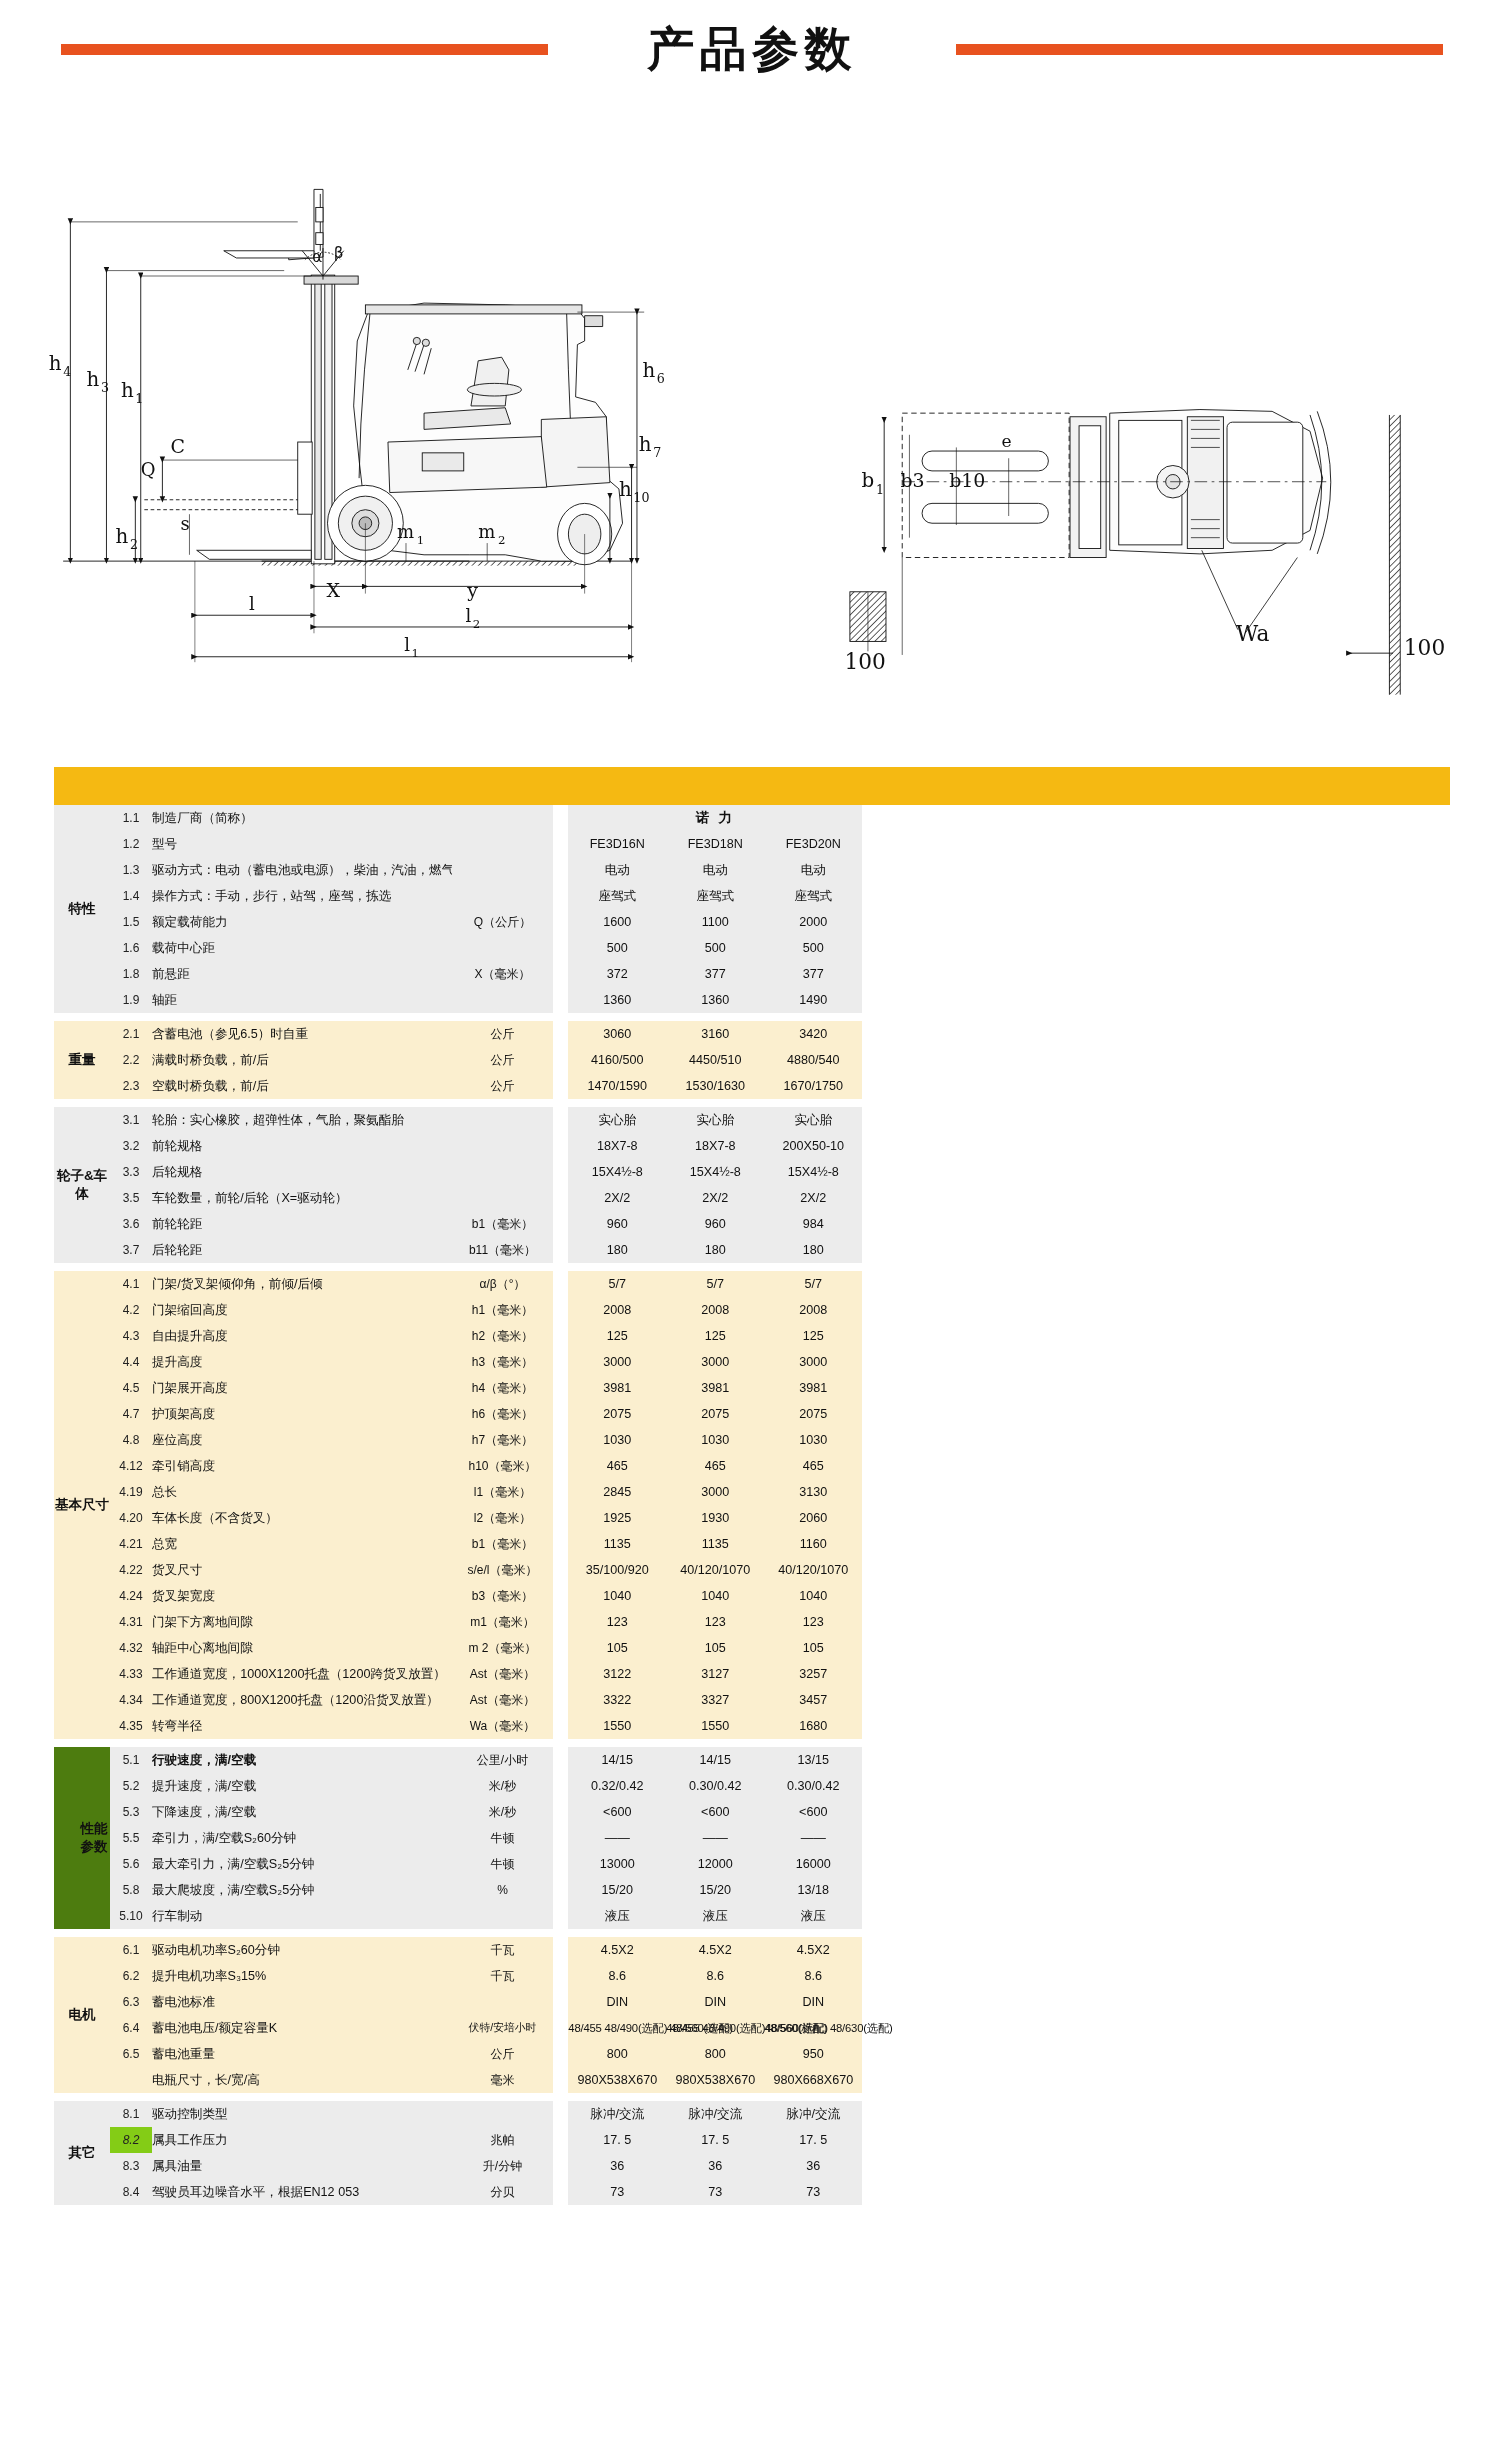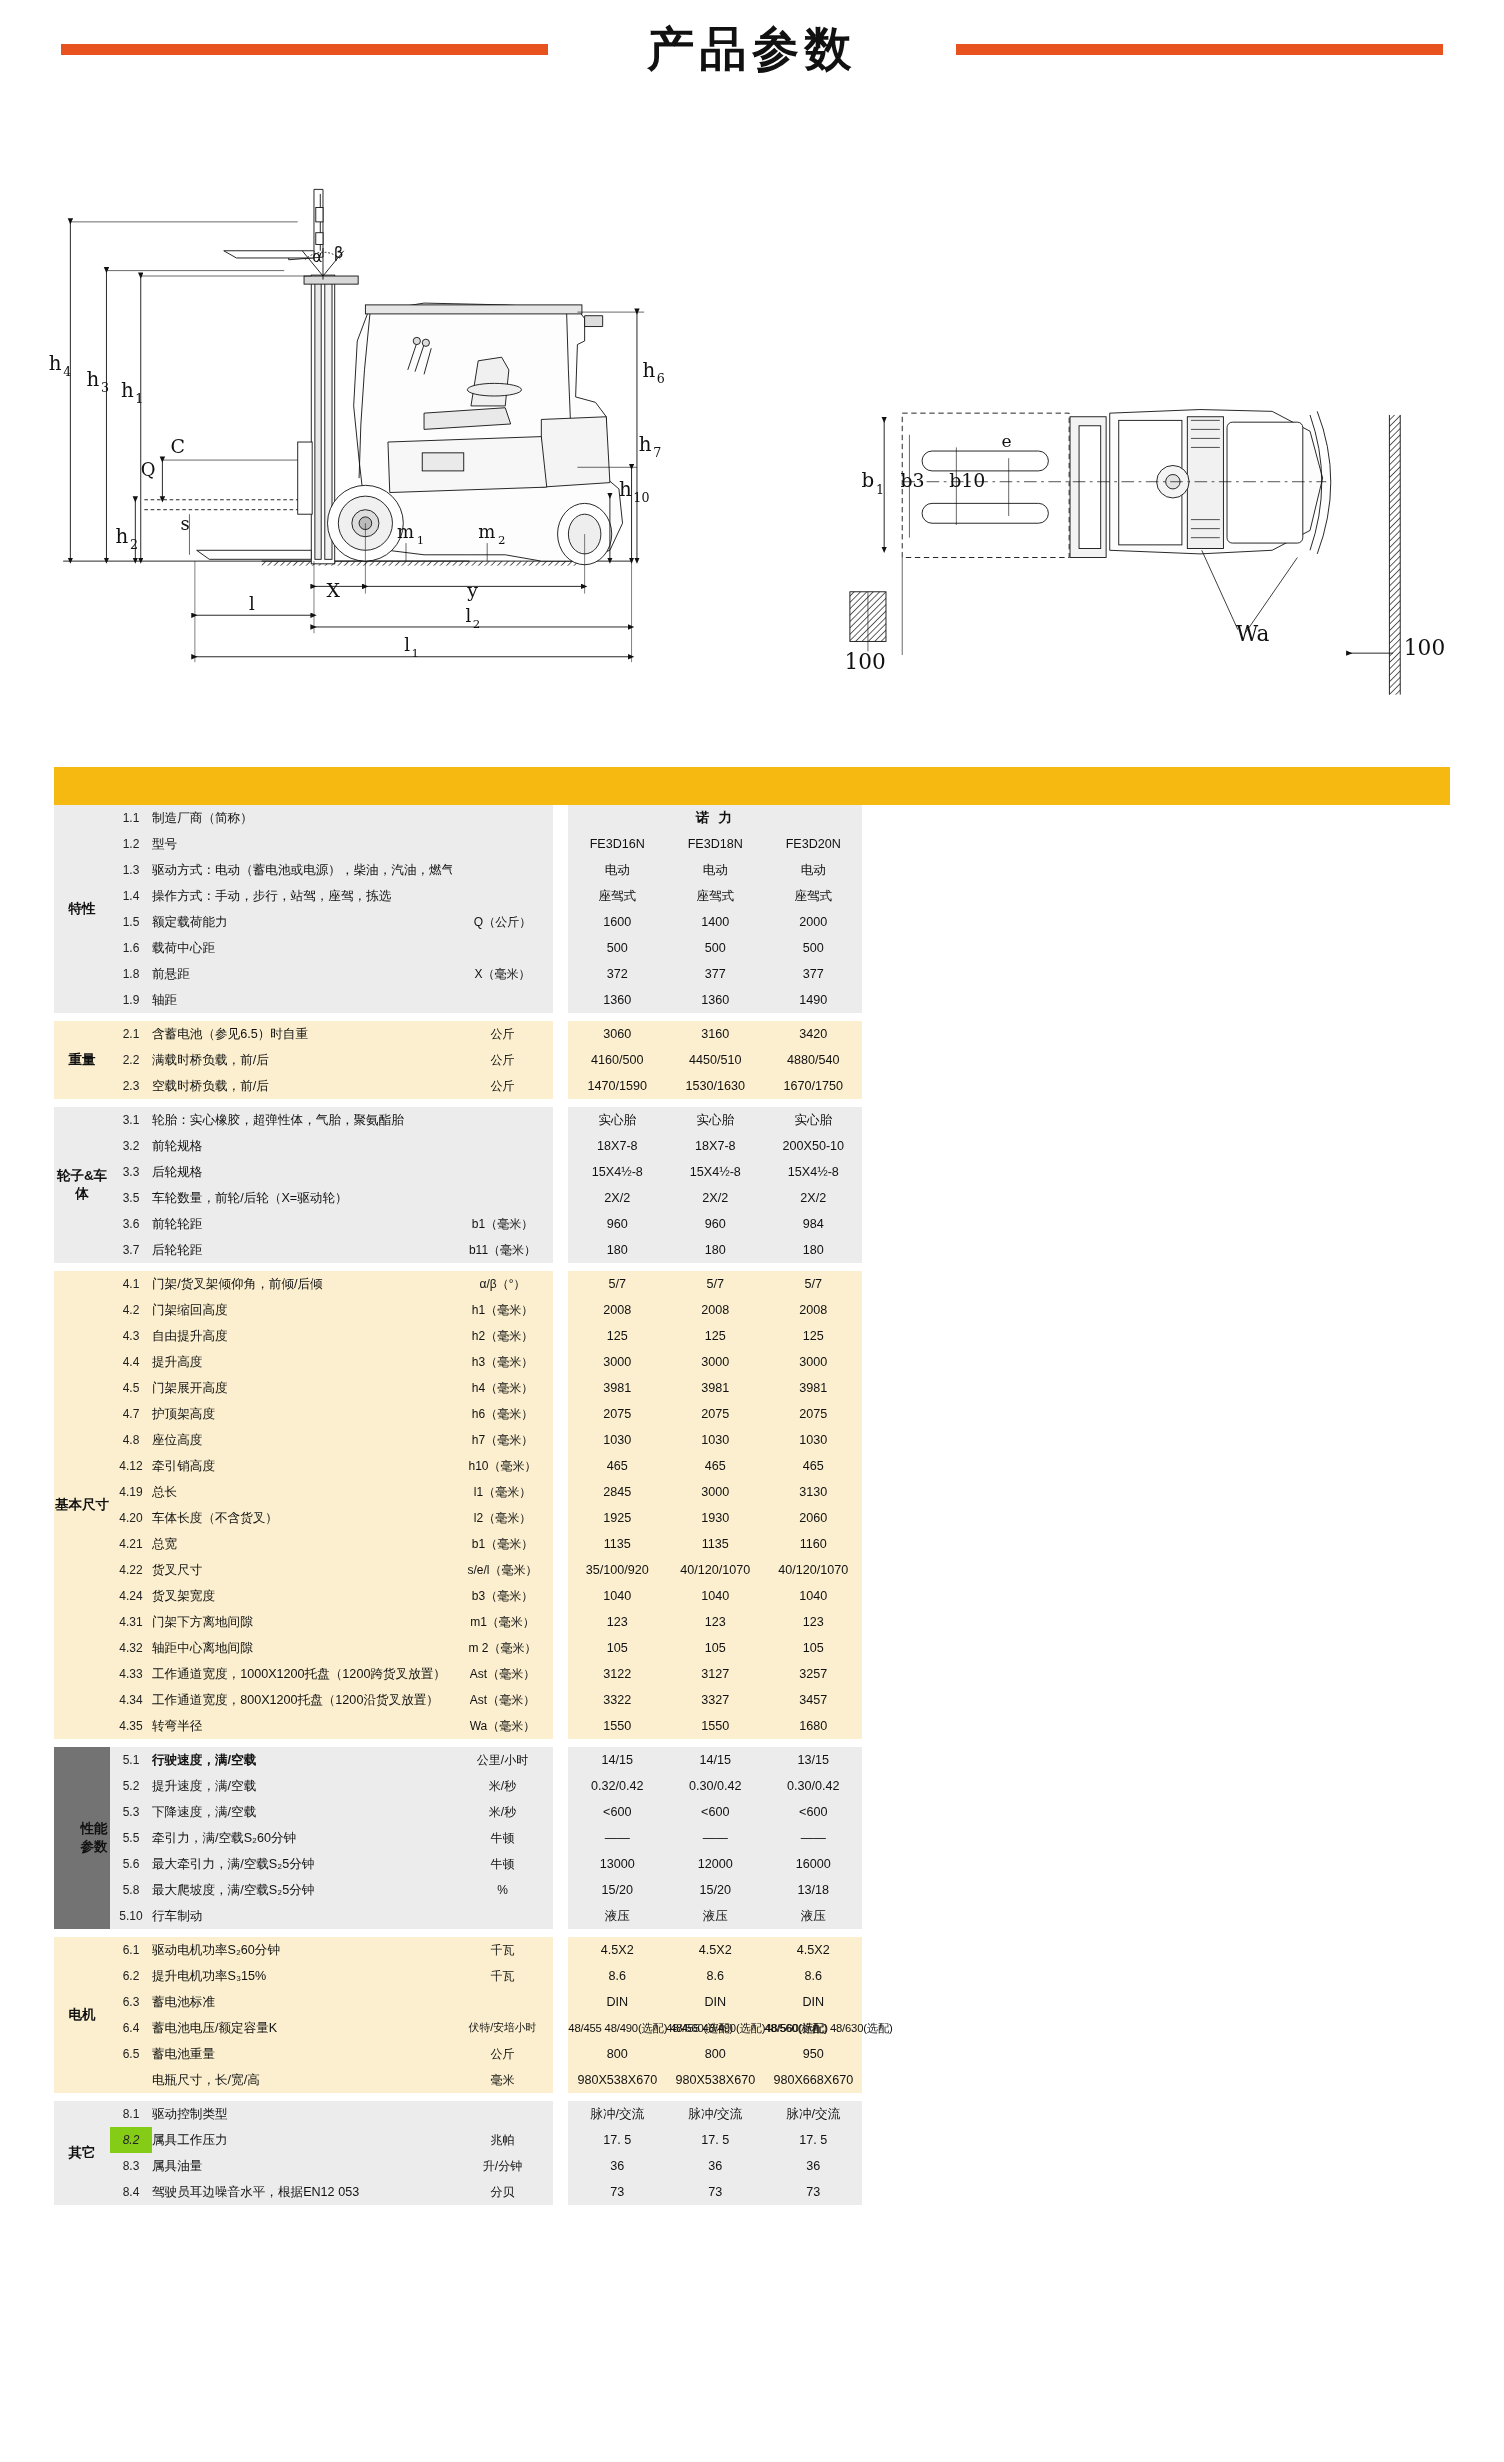--- a/index.html
+++ b/index.html
@@ -303,21 +303,21 @@
           <td class="col-val" style="background: rgb(236, 236, 236);">座驾式</td>
           <td class="col-val" style="background: rgb(236, 236, 236);">座驾式</td>
           <td class="col-pad" style="background: rgb(255, 255, 255);"></td>
         </tr>
         <tr class="r row-sec-grey">
           <td class="col-num" style="background: rgb(236, 236, 236);">1.5</td>
           <td class="col-desc" style="background: rgb(236, 236, 236);">额定载荷能力</td>
           <td class="col-unit" style="background: rgb(236, 236, 236);">Q（公斤）</td>
           <td class="col-gap" style="background: rgb(255, 255, 255);"></td>
           <td class="col-val" style="background: rgb(236, 236, 236);">1600</td>
-          <td class="col-val" style="background: rgb(236, 236, 236);">1400</td>
+          <td class="col-val" style="background: rgb(236, 236, 236);">1100</td>
           <td class="col-val" style="background: rgb(236, 236, 236);">2000</td>
           <td class="col-pad" style="background: rgb(255, 255, 255);"></td>
         </tr>
         <tr class="r row-sec-grey">
           <td class="col-num" style="background: rgb(236, 236, 236);">1.6</td>
           <td class="col-desc" style="background: rgb(236, 236, 236);">载荷中心距</td>
           <td class="col-unit" style="background: rgb(236, 236, 236);"></td>
           <td class="col-gap" style="background: rgb(255, 255, 255);"></td>
           <td class="col-val" style="background: rgb(236, 236, 236);">500</td>
           <td class="col-val" style="background: rgb(236, 236, 236);">500</td>
@@ -623,21 +623,21 @@
           <td class="col-gap" style="background: rgb(255, 255, 255);"></td>
           <td class="col-val" style="background: rgb(251, 239, 207);">1550</td>
           <td class="col-val" style="background: rgb(251, 239, 207);">1550</td>
           <td class="col-val" style="background: rgb(251, 239, 207);">1680</td>
           <td class="col-pad" style="background: rgb(255, 255, 255);"></td>
         </tr>
         <tr class="sec-spacer">
           <td colspan="10" style="height: 8px; background: rgb(255, 255, 255);"></td>
         </tr>
         <tr class="r row-sec-grey">
-          <td class="col-grp grp-cell" rowspan="7" style="background: #737373; padding-left: 24px;">性能参数</td>
+          <td class="col-grp grp-cell" rowspan="7" style="background: #4d7c0f; padding-left: 24px;">性能参数</td>
           <td class="col-num" style="background: rgb(236, 236, 236);">5.1</td>
           <td class="col-desc" style="background: rgb(236, 236, 236); font-weight: bold;">行驶速度，满/空载</td>
           <td class="col-unit" style="background: rgb(236, 236, 236);">公里/小时</td>
           <td class="col-gap" style="background: rgb(255, 255, 255);"></td>
           <td class="col-val" style="background: rgb(236, 236, 236);">14/15</td>
           <td class="col-val" style="background: rgb(236, 236, 236);">14/15</td>
           <td class="col-val" style="background: rgb(236, 236, 236);">13/15</td>
           <td class="col-pad" style="background: rgb(255, 255, 255);"></td>
         </tr>
         <tr class="r row-sec-grey">

